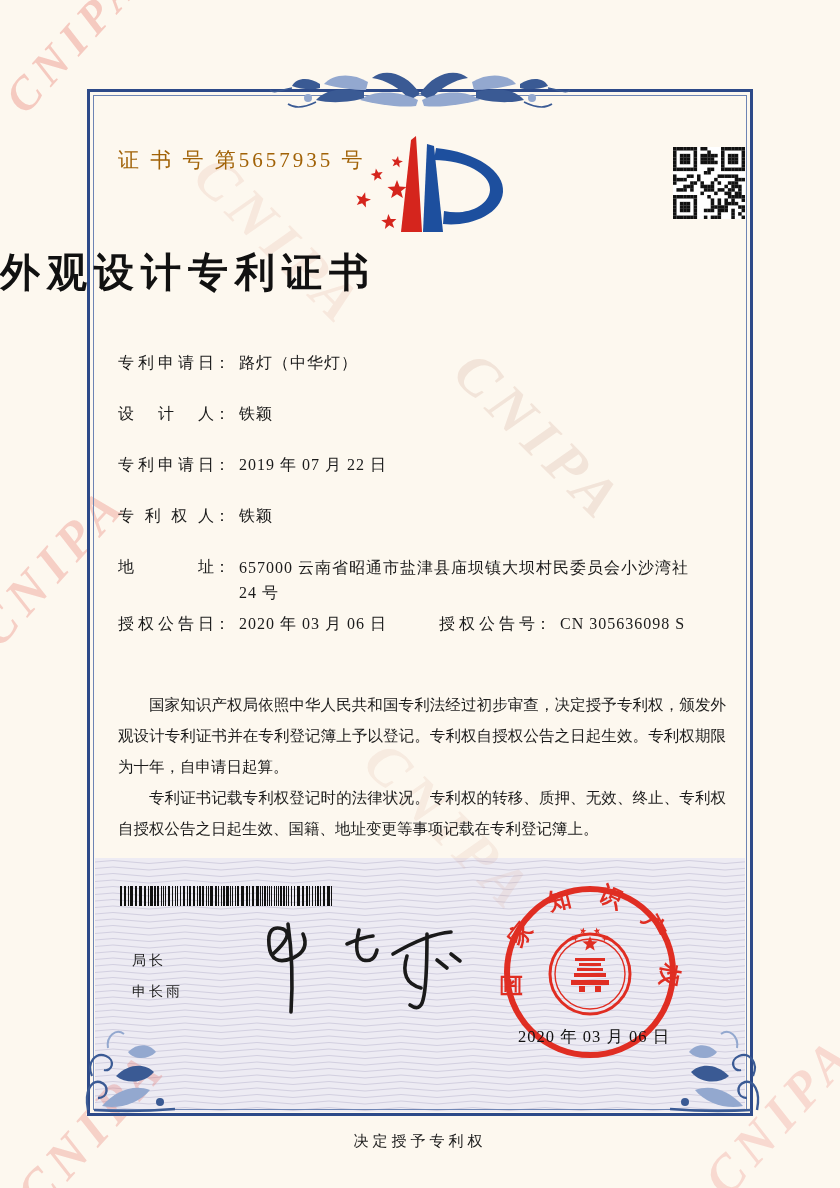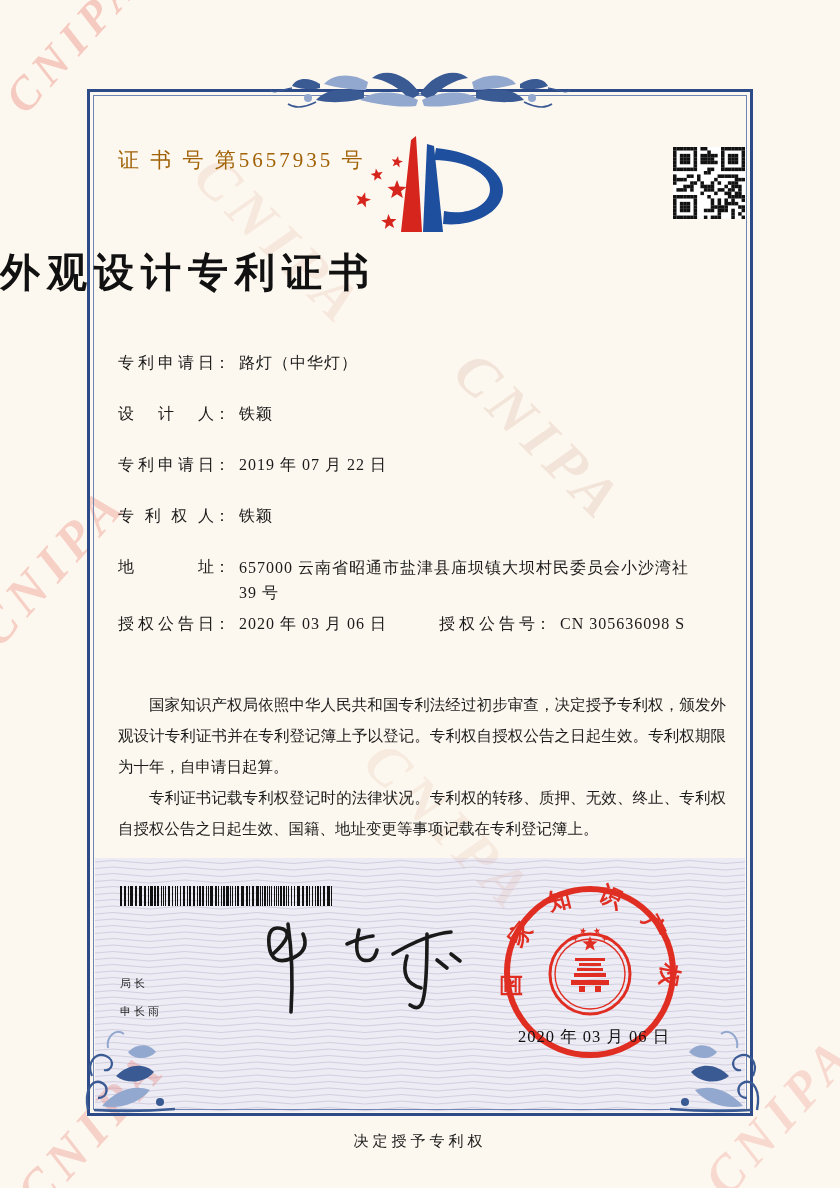--- a/index.html
+++ b/index.html
@@ -41,21 +41,21 @@
   .flabel{display:inline-block;width:96px;text-align:justify;text-align-last:justify;vertical-align:top;}
   .fcolon{display:inline-block;vertical-align:top;}
   .fvalue{display:inline-block;margin-left:9px;vertical-align:top;letter-spacing:1px;}
   .fvalue-addr{width:460px;line-height:25px;}
   .grant2{margin-left:52px;}
 
   .bodytext{position:absolute;left:118px;top:689px;width:608px;font-size:15.5px;line-height:31px;color:#1c1c1c;text-align:justify;z-index:2;}
   .bodytext p{margin:0;text-indent:2em;}
 
   .barcode{position:absolute;left:120px;top:886px;z-index:2;}
-  .signer{position:absolute;left:120px;top:952px;font-family:"Liberation Sans","DejaVu Sans",sans-serif;font-size:11px;color:#222;letter-spacing:3px;z-index:2;margin-top:24px;}
+  .signer{position:absolute;left:132px;top:952px;font-family:"Liberation Sans","DejaVu Sans",sans-serif;font-size:14px;color:#222;letter-spacing:3px;z-index:2;}
   .signer div{margin-bottom:13px;}
   .sig{position:absolute;left:255px;top:912px;z-index:3;}
 
   .seal{position:absolute;left:495px;top:872px;z-index:3;opacity:.95;}
   .sealdate{position:absolute;left:518px;top:1026px;width:160px;font-size:16.5px;color:#111;letter-spacing:1px;z-index:4;white-space:nowrap;}
 
   .pageinfo{position:absolute;left:0;top:1082px;width:840px;text-align:center;font-size:14px;letter-spacing:3px;color:#222;z-index:2;}
   .contnote{position:absolute;left:0;top:1132px;width:840px;text-align:center;font-size:15px;letter-spacing:4px;color:#1b1b1b;z-index:2;}
 </style>
 </head>
@@ -402,21 +402,21 @@
     <div class="frow">
       <span class="flabel">设 计 人</span><span class="fcolon">：</span><span class="fvalue">铁颖</span>
     </div>
     <div class="frow">
       <span class="flabel">专利申请日</span><span class="fcolon">：</span><span class="fvalue">2019 年 07 月 22 日</span>
     </div>
     <div class="frow">
       <span class="flabel">专 利 权 人</span><span class="fcolon">：</span><span class="fvalue">铁颖</span>
     </div>
     <div class="frow frow-addr">
-      <span class="flabel">地 址</span><span class="fcolon">：</span><span class="fvalue fvalue-addr">657000 云南省昭通市盐津县庙坝镇大坝村民委员会小沙湾社 39 号</span>
+      <span class="flabel">地 址</span><span class="fcolon">：</span><span class="fvalue fvalue-addr">657000 云南省昭通市盐津县庙坝镇大坝村民委员会小沙湾社 24 号</span>
     </div>
     <div class="frow">
       <span class="flabel">授权公告日</span><span class="fcolon">：</span><span class="fvalue">2020 年 03 月 06 日</span><span class="flabel grant2">授权公告号</span><span class="fcolon">：</span><span class="fvalue">CN 305636098 S</span>
     </div>
   </div>
 
   <div class="bodytext">
     <p>国家知识产权局依照中华人民共和国专利法经过初步审查，决定授予专利权，颁发外观设计专利证书并在专利登记簿上予以登记。专利权自授权公告之日起生效。专利权期限为十年，自申请日起算。</p>
     <p>专利证书记载专利权登记时的法律状况。专利权的转移、质押、无效、终止、专利权自授权公告之日起生效、国籍、地址变更等事项记载在专利登记簿上。</p>
   </div>

